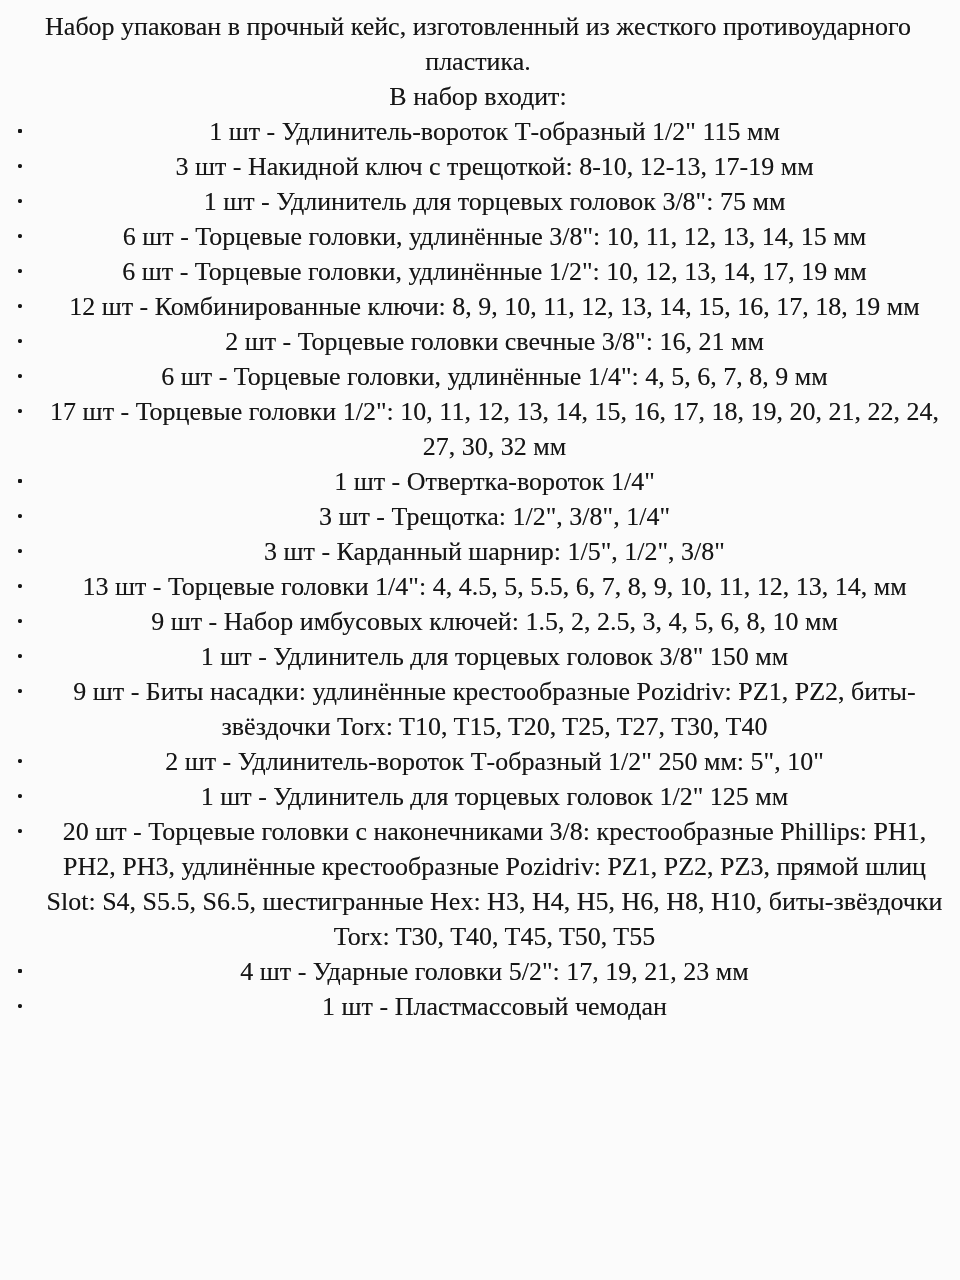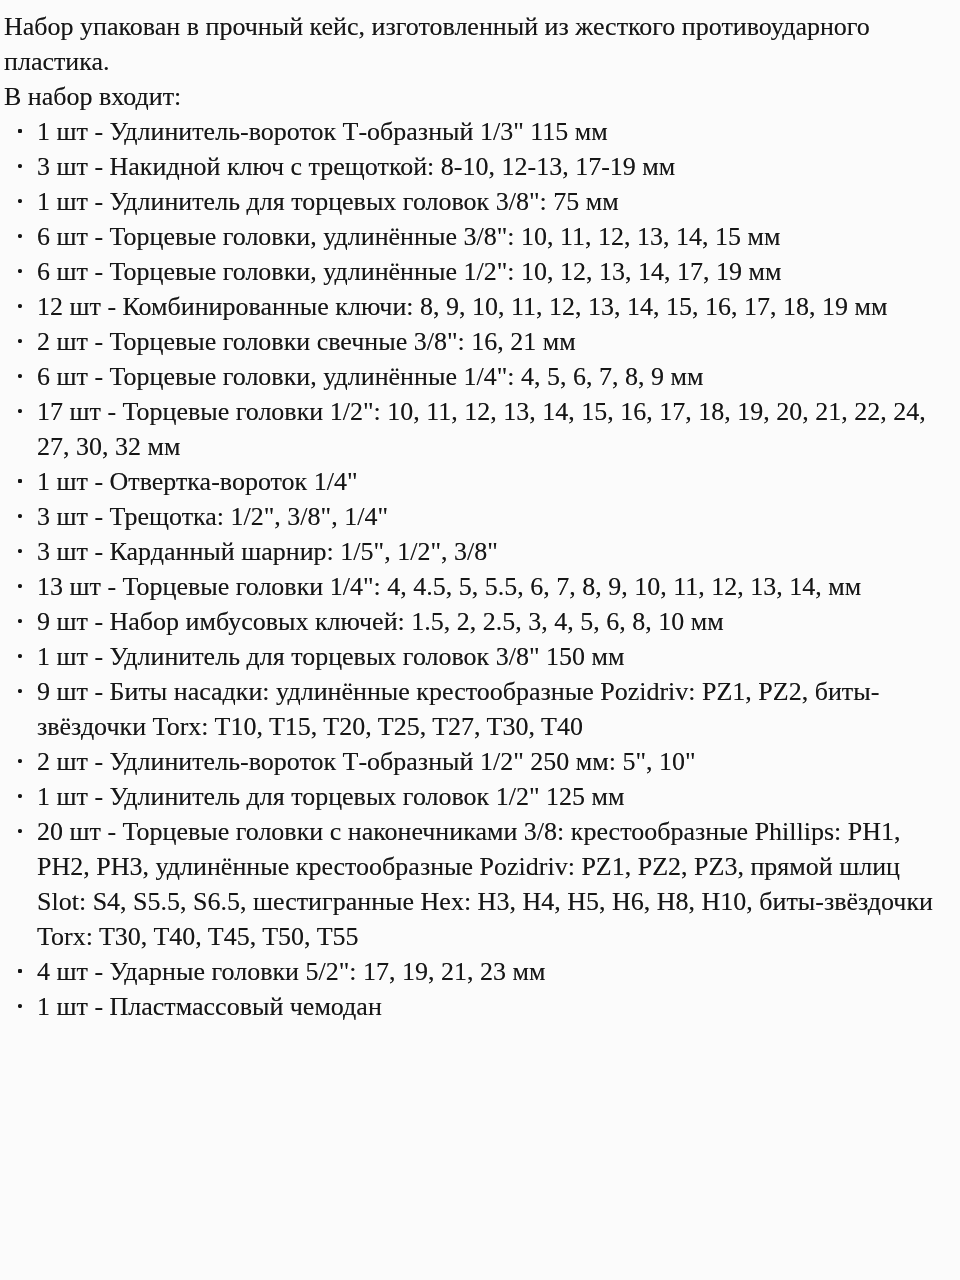--- a/index.html
+++ b/index.html
@@ -12,20 +12,21 @@
     overflow: hidden;
     background: #fbfbfb;
     color: #161616;
     font-family: "Liberation Serif", "DejaVu Serif", serif;
     font-size: 26px;
     line-height: 35px;
     text-shadow: 0 0 0.6px rgba(20,20,20,0.45);
   }
   .page {
     padding: 9px 8px 0 4px;
+    text-align: center;
   }
   p {
     margin: 0;
   }
   ul.contents-list {
     list-style: none;
     margin: 0;
     padding: 0;
   }
   li.list-item {
@@ -42,21 +43,21 @@
   }
 </style>
 </head>
 <body style="background: rgb(251, 251, 251); color: rgb(22, 22, 22);">
 
 <div class="page">
   <p class="intro">Набор упакован в прочный кейс, изготовленный из жесткого противоударного пластика.</p>
   <p class="list-header">В набор входит:</p>
   <ul class="contents-list">
       <li class="list-item"><span class="bullet">•</span></li>
-      <li class="list-item"><span class="bullet">•</span><span class="item-text">1 шт - Удлинитель-вороток Т-образный 1/3" 115 мм</span></li>
+      <li class="list-item"><span class="bullet">•</span><span class="item-text">1 шт - Удлинитель-вороток Т-образный 1/2" 115 мм</span></li>
       <li class="list-item"><span class="bullet">•</span><span class="item-text">3 шт - Накидной ключ с трещоткой: 8-10, 12-13, 17-19 мм</span></li>
       <li class="list-item"><span class="bullet">•</span><span class="item-text">1 шт - Удлинитель для торцевых головок 3/8": 75 мм</span></li>
       <li class="list-item"><span class="bullet">•</span><span class="item-text">6 шт - Торцевые головки, удлинённые 3/8": 10, 11, 12, 13, 14, 15 мм</span></li>
       <li class="list-item"><span class="bullet">•</span><span class="item-text">6 шт - Торцевые головки, удлинённые 1/2": 10, 12, 13, 14, 17, 19 мм</span></li>
       <li class="list-item"><span class="bullet">•</span><span class="item-text">12 шт - Комбинированные ключи: 8, 9, 10, 11, 12, 13, 14, 15, 16, 17, 18, 19 мм</span></li>
       <li class="list-item"><span class="bullet">•</span><span class="item-text">2 шт - Торцевые головки свечные 3/8": 16, 21 мм</span></li>
       <li class="list-item"><span class="bullet">•</span><span class="item-text">6 шт - Торцевые головки, удлинённые 1/4": 4, 5, 6, 7, 8, 9 мм</span></li>
       <li class="list-item"><span class="bullet">•</span><span class="item-text">17 шт - Торцевые головки 1/2": 10, 11, 12, 13, 14, 15, 16, 17, 18, 19, 20, 21, 22, 24, 27, 30, 32 мм</span></li>
       <li class="list-item"><span class="bullet">•</span></li>
       <li class="list-item"><span class="bullet">•</span><span class="item-text">1 шт - Отвертка-вороток 1/4"</span></li>

